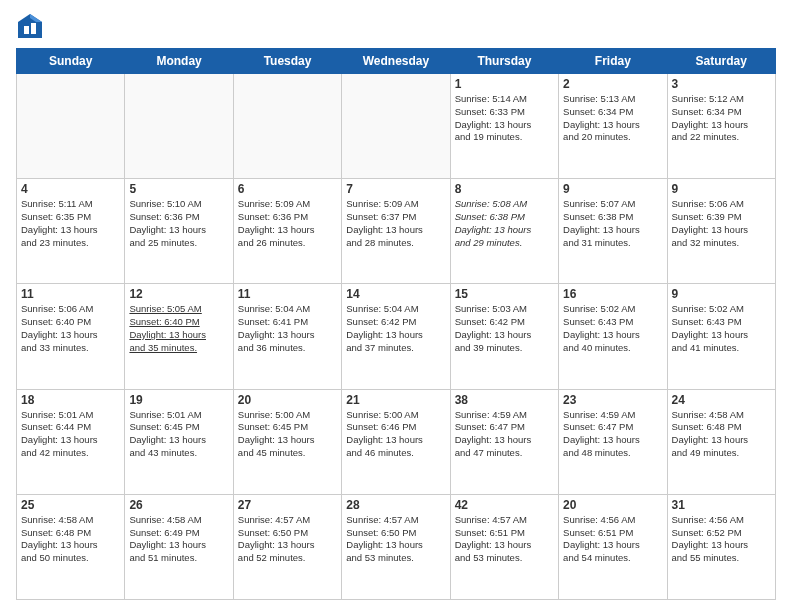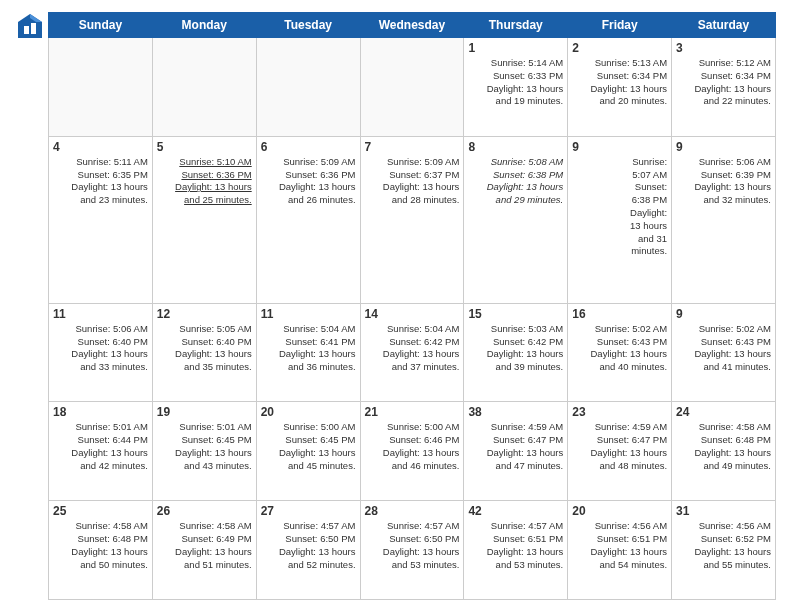--- a/index.html
+++ b/index.html
@@ -8,21 +8,21 @@
       height: 612px;
       font-family: Arial, sans-serif;
       background: #fff;
       overflow: hidden;
     }
     .page {
       width: 792px;
       height: 612px;
       padding: 12px 16px;
       display: flex;
-      flex-direction: row;
+      flex-direction: column;
     }
     .header {
       display: flex;
       justify-content: space-between;
       align-items: flex-start;
       margin-bottom: 8px;
     }
     .logo {
       display: flex;
       align-items: center;
@@ -89,21 +89,20 @@
     .day-num {
       font-size: 12px;
       font-weight: bold;
       display: block;
       margin-bottom: 2px;
     }
     .day-info {
       font-size: 9.5px;
       line-height: 1.35;
       color: #333;
-      text-align: right;
     }
   </style>
 </head>
 <body>
 
 <div class="page">
   <div class="header">
     <div class="logo">
       <svg class="logo-icon" viewBox="0 0 28 28">
         <polygon points="14,2 26,10 26,26 2,26 2,10" fill="#1a5fa8"></polygon>
@@ -165,21 +164,21 @@
         <tr>
           <td>
             <span class="day-num">4</span>
             <div class="day-info" style="white-space: pre-line;">Sunrise: 5:11 AM
 Sunset: 6:35 PM
 Daylight: 13 hours
 and 23 minutes.</div>
           </td>
           <td>
             <span class="day-num">5</span>
-            <div class="day-info" style="white-space: pre-line; text-decoration: underline;">Sunrise: 5:10 AM
+            <div class="day-info" style="white-space: pre-line;">Sunrise: 5:10 AM
 Sunset: 6:36 PM
 Daylight: 13 hours
 and 25 minutes.</div>
           </td>
           <td>
             <span class="day-num">6</span>
             <div class="day-info" style="white-space: pre-line;">Sunrise: 5:09 AM
 Sunset: 6:36 PM
 Daylight: 13 hours
 and 26 minutes.</div>
@@ -193,21 +192,21 @@
           </td>
           <td>
             <span class="day-num">8</span>
             <div class="day-info" style="white-space: pre-line; font-style: italic;">Sunrise: 5:08 AM
 Sunset: 6:38 PM
 Daylight: 13 hours
 and 29 minutes.</div>
           </td>
           <td>
             <span class="day-num">9</span>
-            <div class="day-info" style="white-space: pre-line; margin-left: 48px;">Sunrise: 5:07 AM
+            <div class="day-info" style="white-space: pre-line;">Sunrise: 5:07 AM
 Sunset: 6:38 PM
 Daylight: 13 hours
 and 31 minutes.</div>
           </td>
           <td>
             <span class="day-num">9</span>
             <div class="day-info" style="white-space: pre-line;">Sunrise: 5:06 AM
 Sunset: 6:39 PM
 Daylight: 13 hours
 and 32 minutes.</div>
@@ -216,21 +215,21 @@
         <tr>
           <td class="">
             <span class="day-num">11</span>
             <div class="day-info" style="white-space: pre-line;">Sunrise: 5:06 AM
 Sunset: 6:40 PM
 Daylight: 13 hours
 and 33 minutes.</div>
           </td>
           <td class="">
             <span class="day-num">12</span>
-            <div class="day-info" style="white-space: pre-line;">Sunrise: 5:05 AM
+            <div class="day-info" style="white-space: pre-line; text-decoration: underline;">Sunrise: 5:05 AM
 Sunset: 6:40 PM
 Daylight: 13 hours
 and 35 minutes.</div>
           </td>
           <td class="">
             <span class="day-num">11</span>
             <div class="day-info" style="white-space: pre-line;">Sunrise: 5:04 AM
 Sunset: 6:41 PM
 Daylight: 13 hours
 and 36 minutes.</div>

